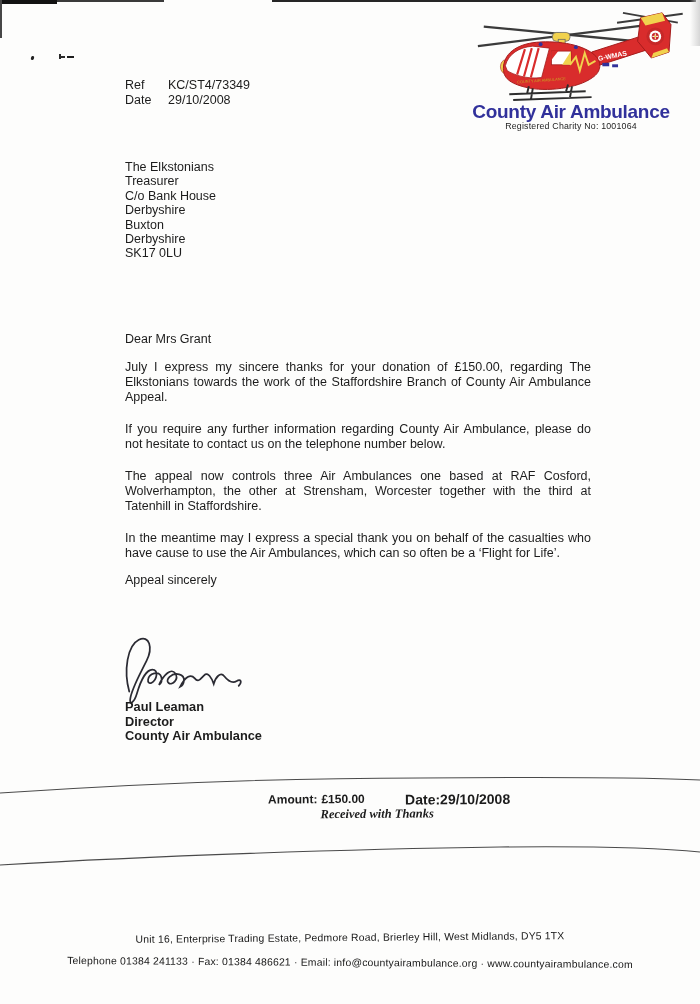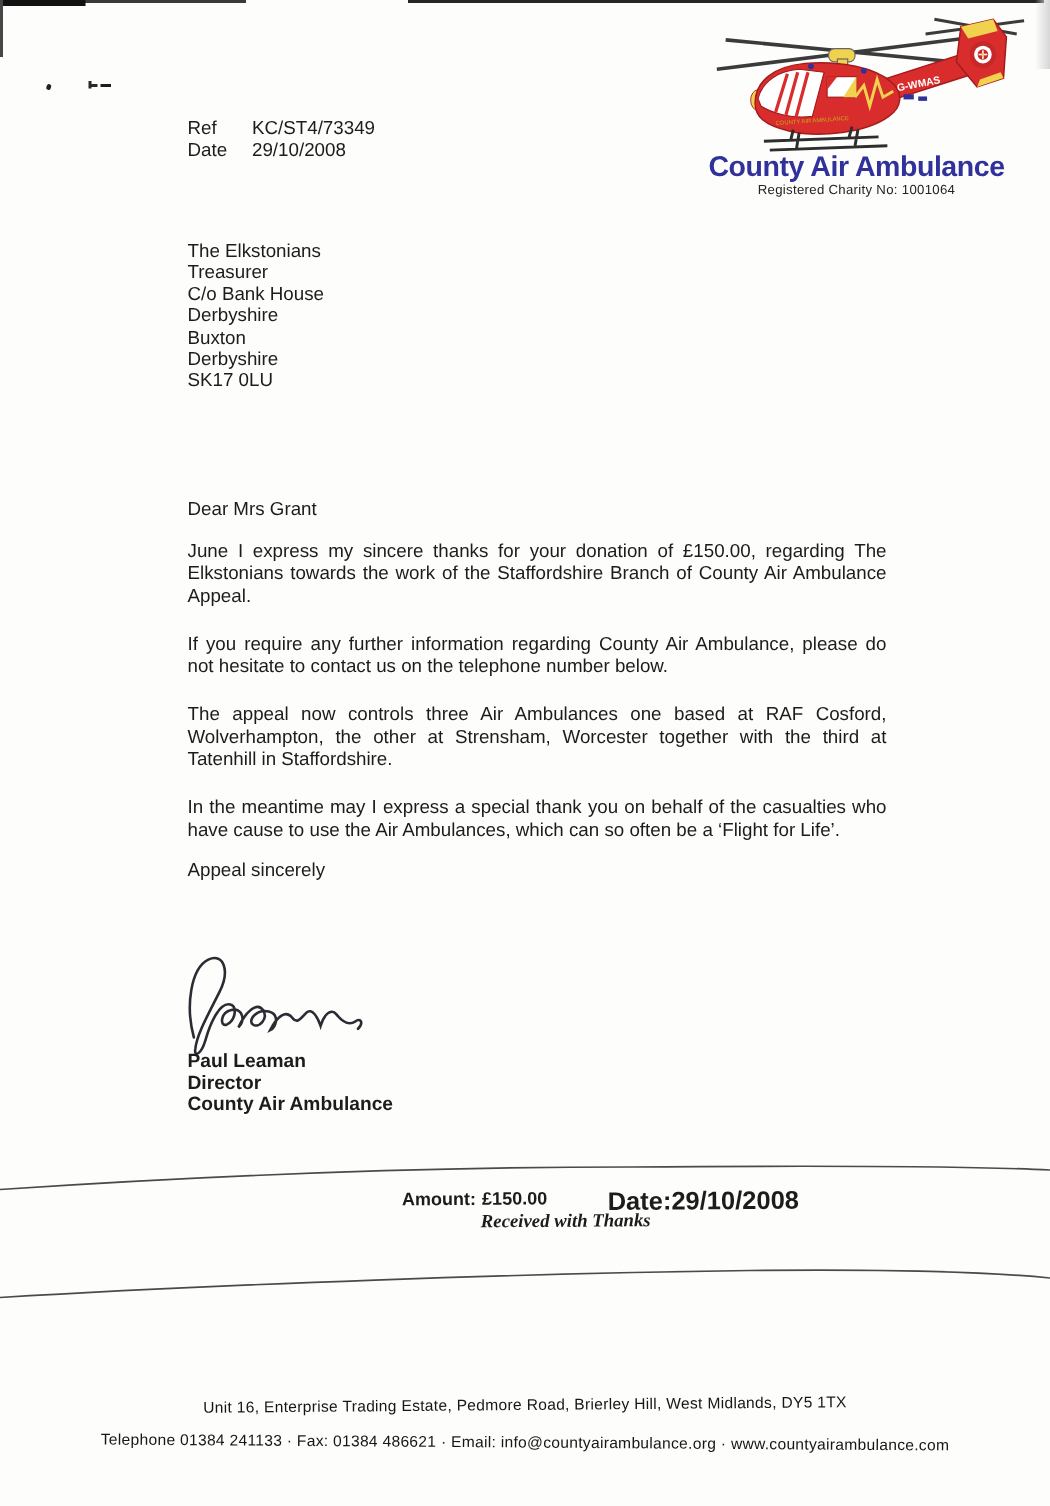--- a/index.html
+++ b/index.html
@@ -55,21 +55,21 @@
   .letter .last-para{margin-bottom:12px;}
   .letter .closing{text-align:left;}
   
   .signature{position:absolute;left:118px;top:634px;}
   .signatory{position:absolute;left:125px;top:700px;font-size:12.8px;font-weight:bold;line-height:14.6px;}
   
   .slip-lines{position:absolute;left:0;top:770px;}
   .slip-text{position:absolute;left:0;top:792px;width:700px;transform:rotate(-0.4deg);}
   .slip-amount{position:absolute;left:268px;top:0;font-size:12px;font-weight:bold;}
   .slip-amount .lbl{margin-right:4px;}
-  .slip-date{position:absolute;left:405px;top:0;font-size:17px;font-weight:bold;}
+  .slip-date{position:absolute;left:405px;top:0;font-size:14px;font-weight:bold;}
   .slip-thanks{
     position:absolute;left:277px;top:15px;width:200px;text-align:center;
     font-family:"Liberation Serif", serif;font-style:italic;font-weight:bold;font-size:12.5px;
   }
   
   .footer-line{position:absolute;left:0;width:700px;text-align:center;font-size:10.4px;color:#161616;letter-spacing:0.2px;}
   .footer-address{top:932px;transform:rotate(-0.5deg);}
   .footer-contact{top:957px;transform:rotate(0.4deg);}
   
   .f-red{fill:var(--red);} .f-yellow{fill:var(--yellow);} .f-navy{fill:var(--navy);}
@@ -157,21 +157,21 @@
     <div>Treasurer</div>
     <div>C/o Bank House</div>
     <div>Derbyshire</div>
     <div>Buxton</div>
     <div>Derbyshire</div>
     <div>SK17 0LU</div>
   </div>
 
   <div class="letter">
     <p class="salutation">Dear Mrs Grant</p>
-    <p>June I express my sincere thanks for your donation of £150.00, regarding The Elkstonians towards the work of the Staffordshire Branch of County Air Ambulance Appeal.</p>
+    <p>July I express my sincere thanks for your donation of £150.00, regarding The Elkstonians towards the work of the Staffordshire Branch of County Air Ambulance Appeal.</p>
     <p>If you require any further information regarding County Air Ambulance, please do not hesitate to contact us on the telephone number below.</p>
     <p>The appeal now controls three Air Ambulances one based at RAF Cosford, Wolverhampton, the other at Strensham, Worcester together with the third at Tatenhill in Staffordshire.</p>
     <p class="last-para">In the meantime may I express a special thank you on behalf of the casualties who have cause to use the Air Ambulances, which can so often be a ‘Flight for Life’.</p>
     <p class="closing">Appeal sincerely</p>
   </div>
 
   <svg class="signature" width="130" height="72" viewBox="0 0 130 75">
     <path d="M9,60 C3,38 7,12 19,6 C30,1 34,14 27,28 C19,44 11,58 10,68 C9,74 14,72 17,62
              C21,48 27,37 33,37 C40,37 38,48 32,51 C27,53 27,43 35,41 C43,39 45,49 40,53
              C45,42 53,35 57,41 C61,47 54,54 50,51 C46,48 53,40 61,42 C69,44 66,53 62,55

